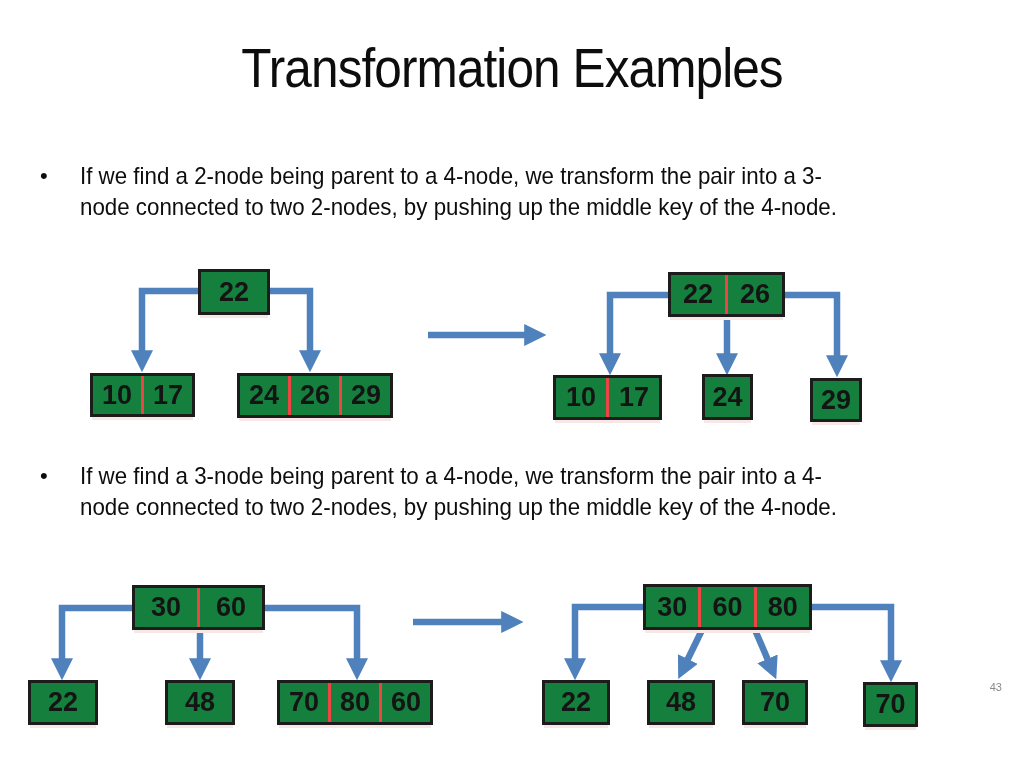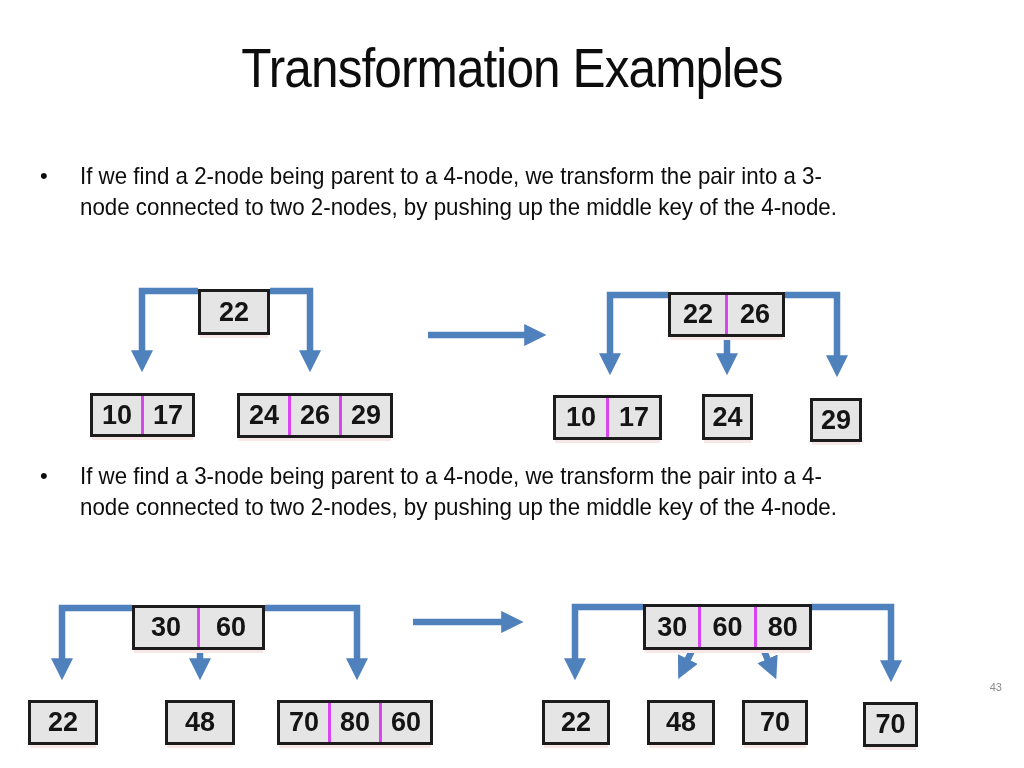--- a/index.html
+++ b/index.html
@@ -18,28 +18,27 @@
   }
   .bullet .dot{width:40px;flex:0 0 40px;font-size:22px;line-height:32px;}
   .bullet .btext{
     line-height:31px;transform:scaleX(.93);transform-origin:0 0;white-space:nowrap;
   }
   .bullet .btext span{display:block;}
   .diagram{position:absolute;}
   .connectors{position:absolute;left:0;top:0;pointer-events:none;}
   .node{
     position:absolute;display:flex;box-sizing:border-box;
-    background:#e5e5e5;border:3px solid #1c1c1c;
+    background:#15803d;border:3px solid #1c1c1c;
     box-shadow:0 5px 0 -2px #f7e8e7;
-    margin-top:20px;
   }
   .cell{
     flex:1;display:flex;align-items:center;justify-content:center;
     font-weight:bold;font-size:27px;color:#141414;min-width:0;
-    border-left:3px solid #d946ef;
+    border-left:3px solid #ef4444;
   }
   .cell:first-child{border-left:none;}
   .transform-arrow{position:absolute;}
   .page-number{
     position:absolute;right:22px;top:681px;font-size:11px;color:#8a8a8a;
   }
 </style>
 </head>
 <body>
 

